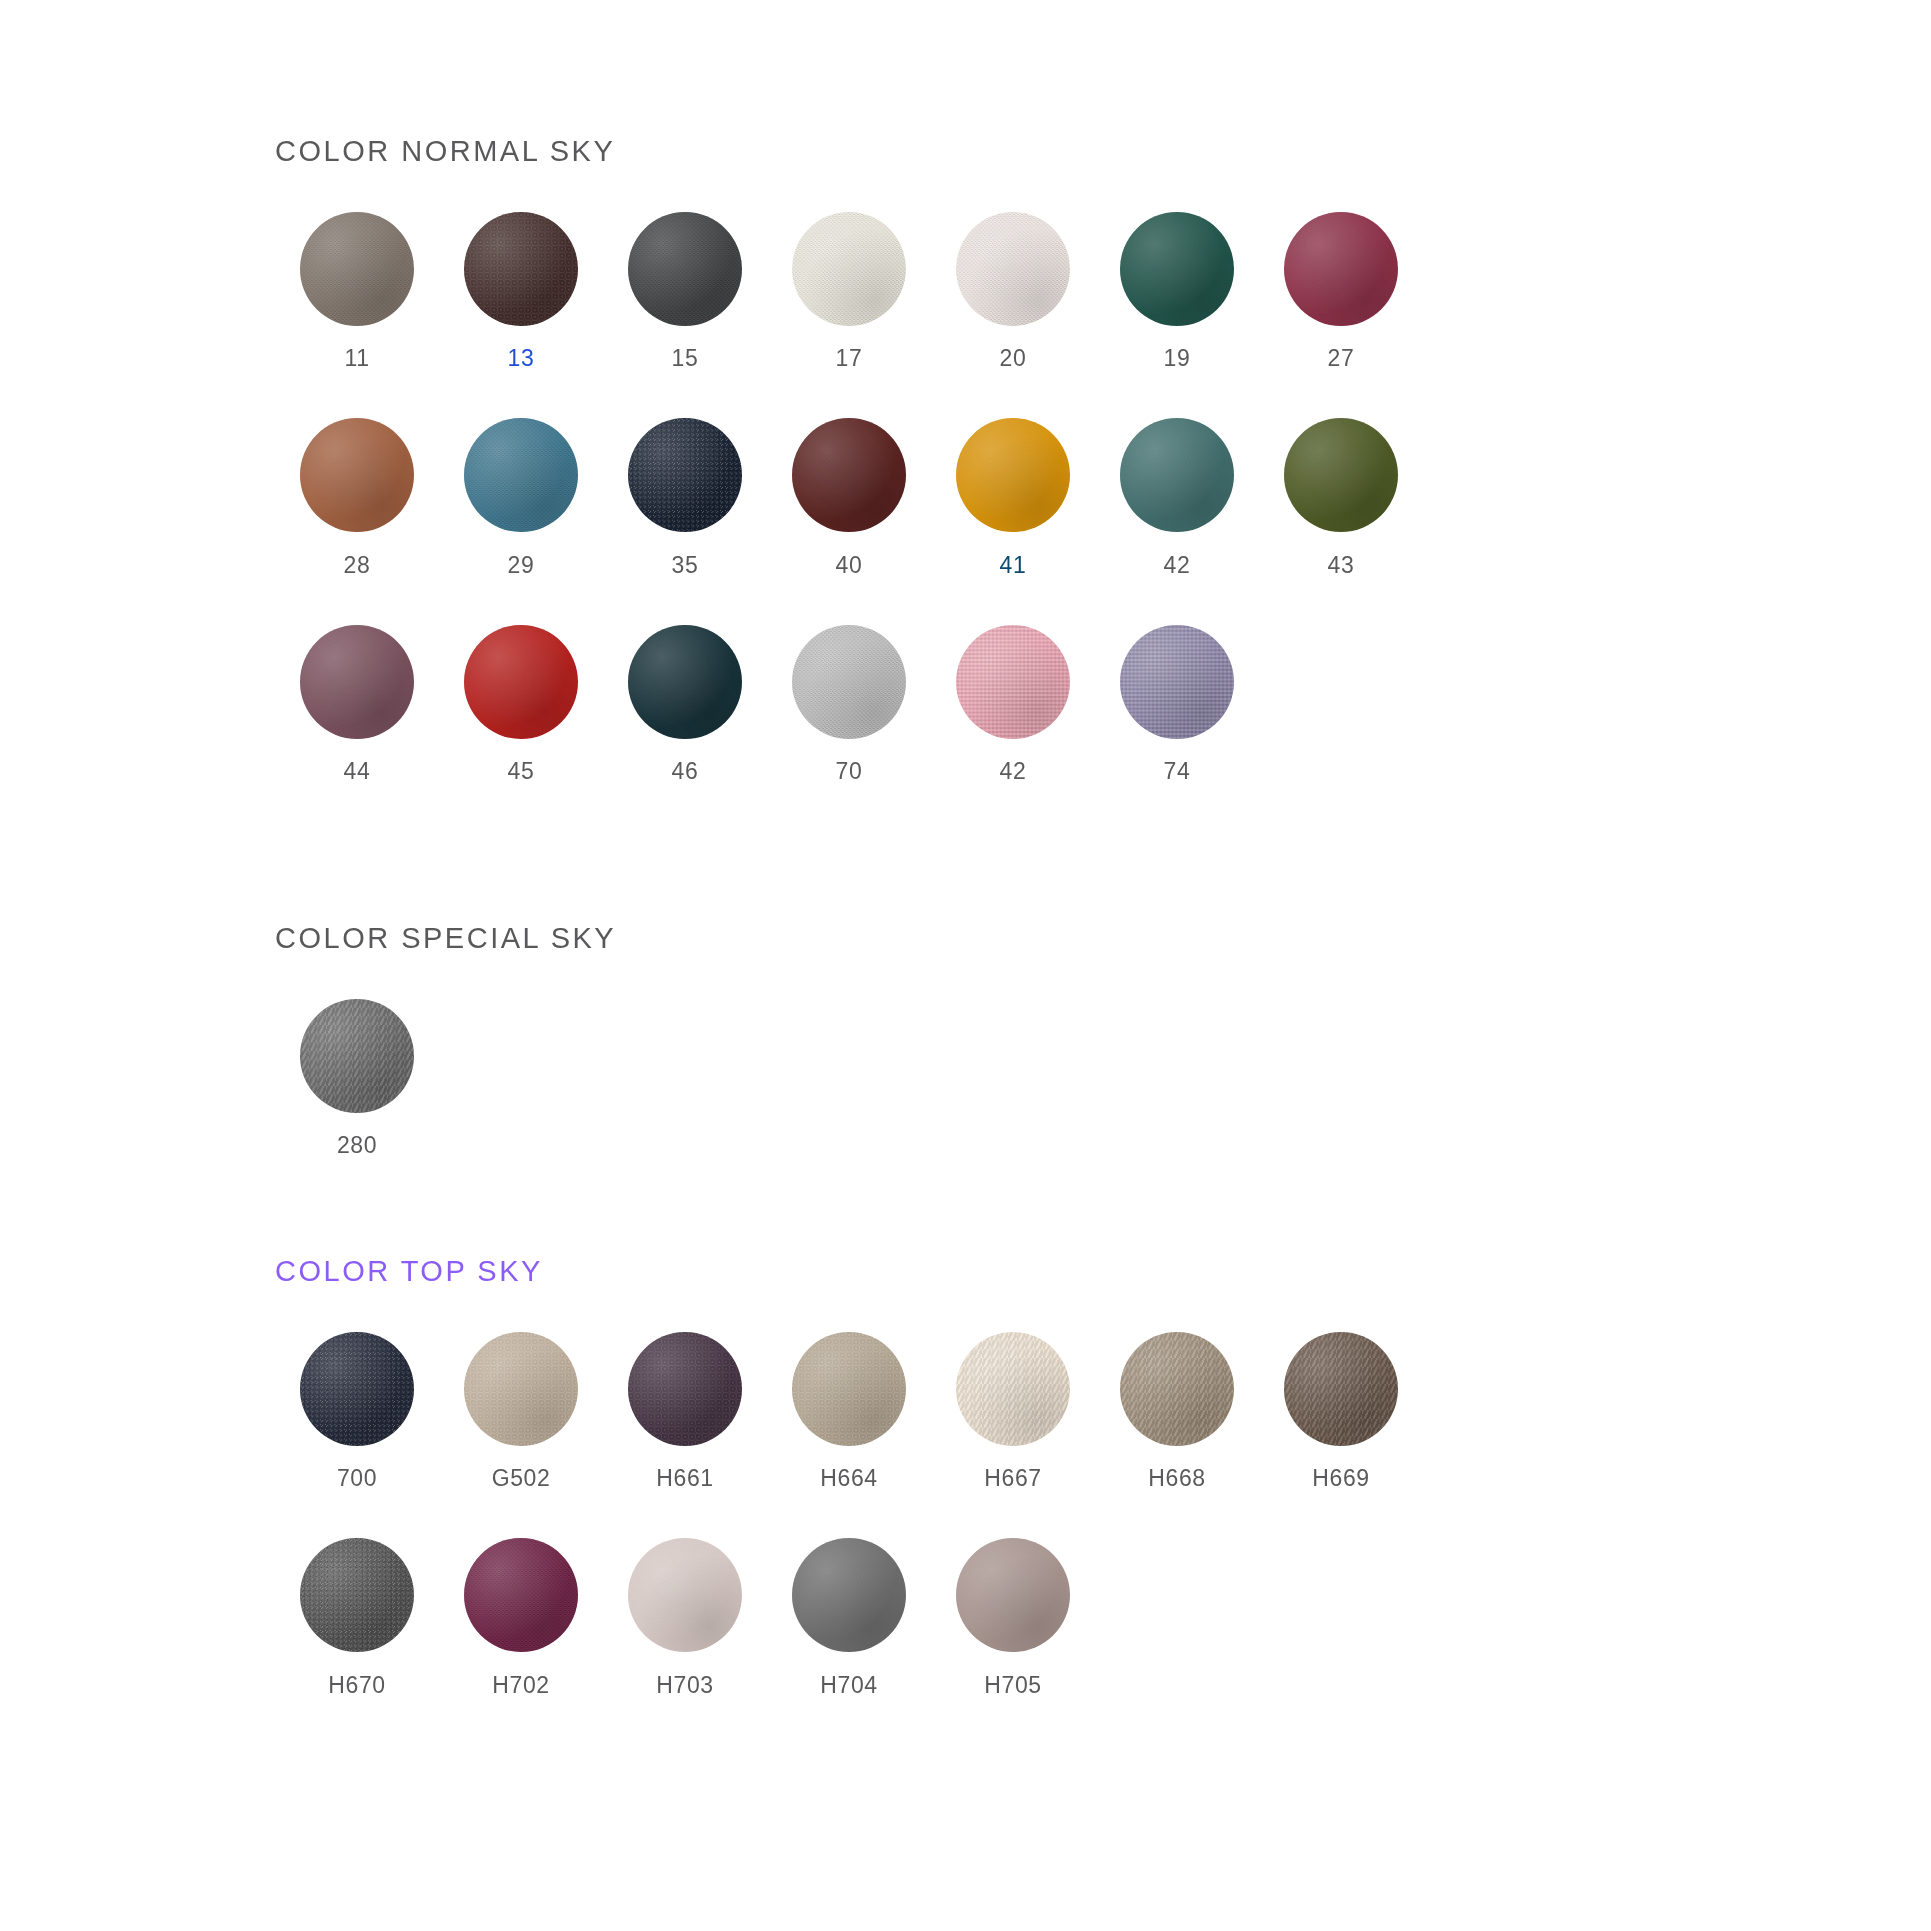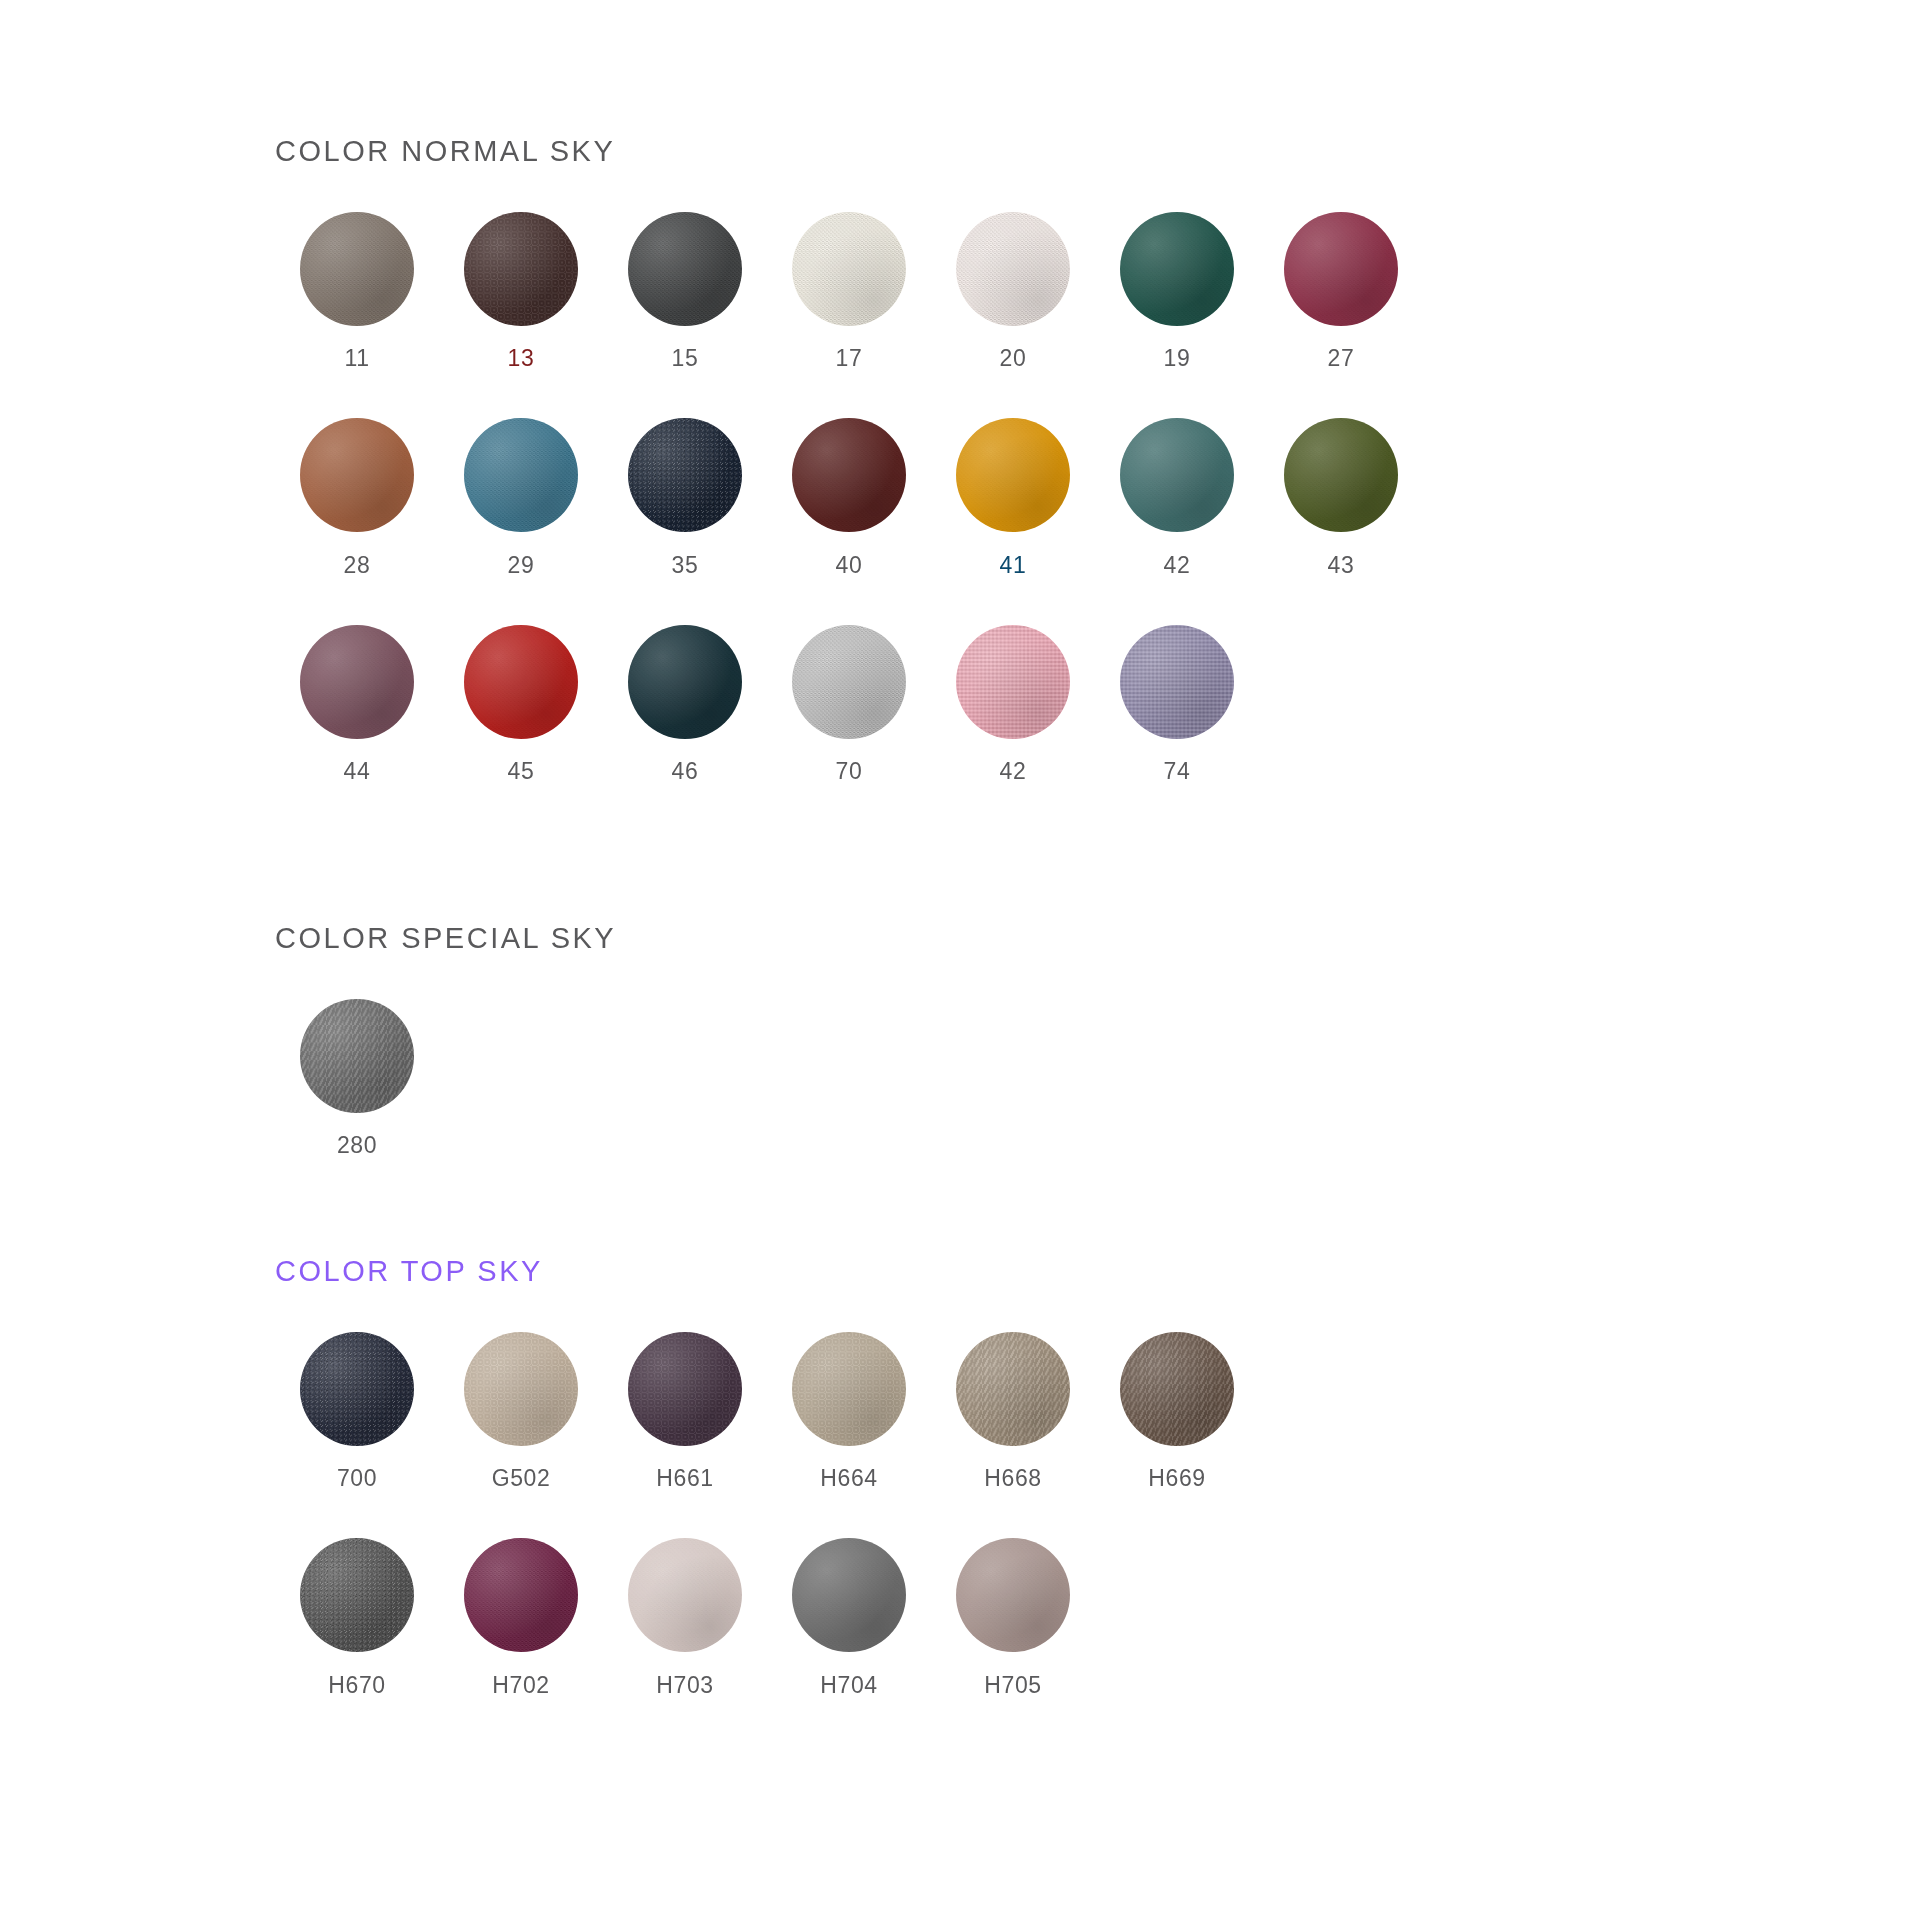--- a/index.html
+++ b/index.html
@@ -136,21 +136,21 @@
 <div class="section" style="left: 275px; top: 135px;">
       <div class="section-title" style="color: rgb(89, 89, 91);">COLOR NORMAL SKY</div>
       <div class="rows">
         <div class="swatch-row">
           <div class="swatch-cell">
             <div class="swatch-disc tex-grain" style="background-color: rgb(124, 112, 102);"></div>
             <div class="swatch-label" style="color: rgb(90, 90, 92);">11</div>
           </div>
           <div class="swatch-cell">
             <div class="swatch-disc tex-leather" style="background-color: rgb(70, 48, 46);"></div>
-            <div class="swatch-label" style="color: #7f1d1d;">13</div>
+            <div class="swatch-label" style="color: #1d4ed8;">13</div>
           </div>
           <div class="swatch-cell">
             <div class="swatch-disc tex-grain" style="background-color: rgb(57, 59, 60);"></div>
             <div class="swatch-label" style="color: rgb(90, 90, 92);">15</div>
           </div>
           <div class="swatch-cell">
             <div class="swatch-disc tex-coarse" style="background-color: rgb(238, 234, 222);"></div>
             <div class="swatch-label" style="color: rgb(90, 90, 92);">17</div>
           </div>
           <div class="swatch-cell">
@@ -249,20 +249,24 @@
           </div>
           <div class="swatch-cell">
             <div class="swatch-disc tex-leather" style="background-color: rgb(71, 53, 69);"></div>
             <div class="swatch-label" style="color: rgb(90, 90, 92);">H661</div>
           </div>
           <div class="swatch-cell">
             <div class="swatch-disc tex-leather" style="background-color: rgb(184, 171, 151);"></div>
             <div class="swatch-label" style="color: rgb(90, 90, 92);">H664</div>
           </div>
           <div class="swatch-cell">
+            <div class="swatch-disc tex-marbled" style="background-color: rgb(239, 227, 211);"></div>
+            <div class="swatch-label" style="color: rgb(90, 90, 92);">H667</div>
+          </div>
+          <div class="swatch-cell">
             <div class="swatch-disc tex-marbled" style="background-color: rgb(163, 147, 127);"></div>
             <div class="swatch-label" style="color: rgb(90, 90, 92);">H668</div>
           </div>
           <div class="swatch-cell">
             <div class="swatch-disc tex-marbled" style="background-color: rgb(110, 91, 78);"></div>
             <div class="swatch-label" style="color: rgb(90, 90, 92);">H669</div>
           </div>
         </div>
         <div class="swatch-row">
           <div class="swatch-cell">

